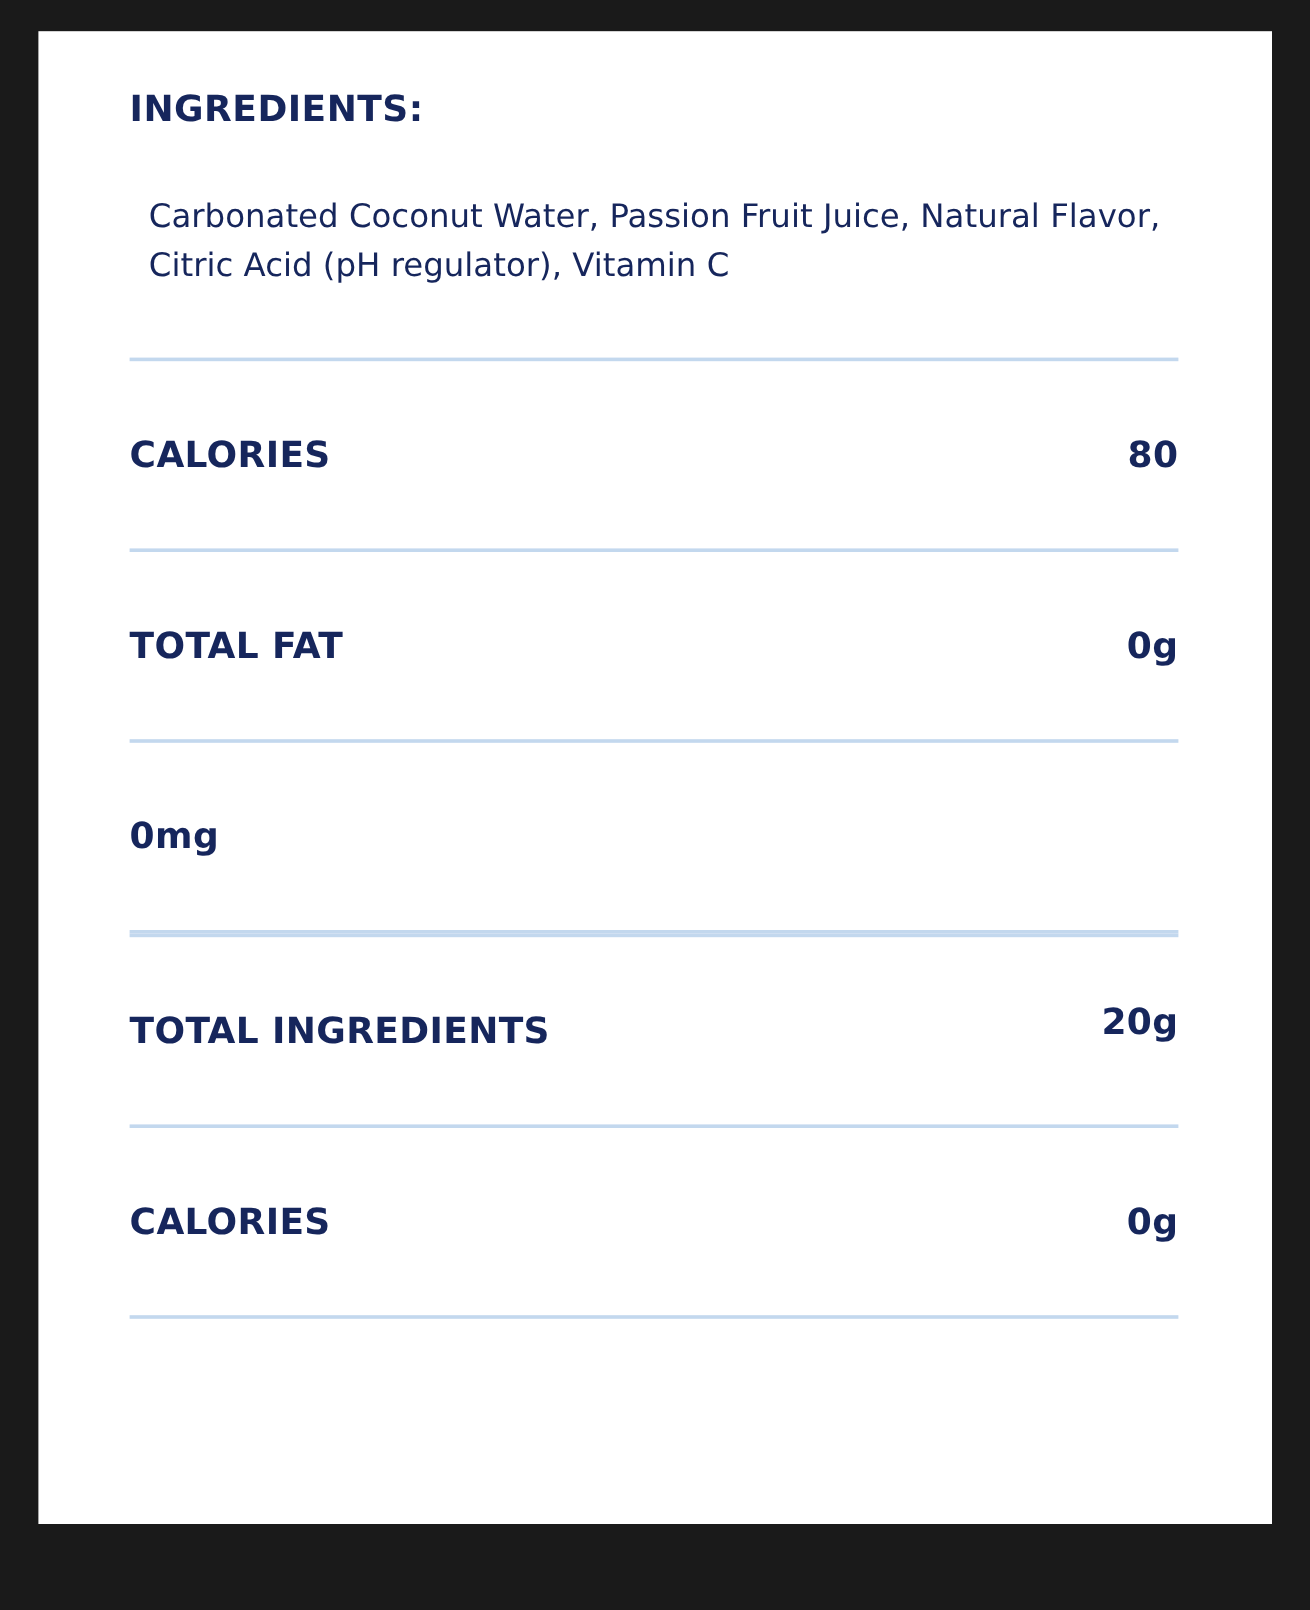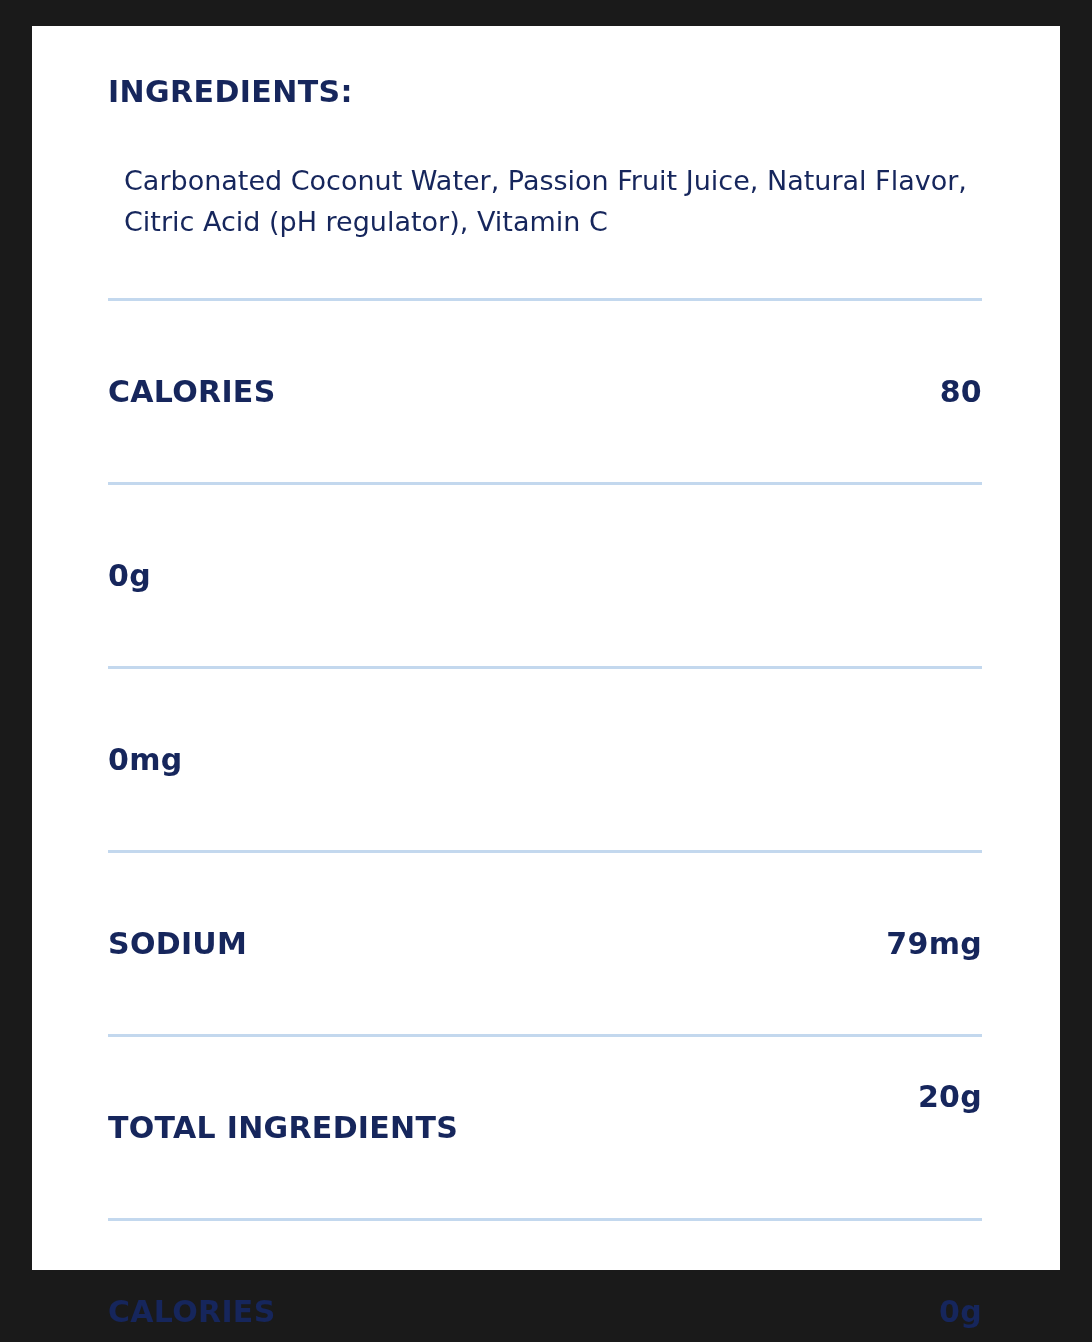--- a/index.html
+++ b/index.html
@@ -69,21 +69,21 @@
   }
 
   .divider.first {
     margin-top: 56px;
   }
 
   .nutrient-row {
     display: flex;
     align-items: center;
     justify-content: space-between;
-    height: 181px;
+    height: 156px;
     width: 874px;
     box-sizing: border-box;
   }
 
   .nutrient-label {
     font-size: 30px;
     font-weight: bold;
     letter-spacing: 0.3px;
     color: #16265c;
     white-space: nowrap;
@@ -94,21 +94,21 @@
     font-weight: bold;
     letter-spacing: 0.3px;
     color: #16265c;
     text-align: right;
     white-space: nowrap;
   }
 
   
   .nutrient-row.carb .nutrient-value {
     align-self: flex-start;
-    margin-top: 42px;
+    margin-top: 54px;
   }
   .nutrient-row.carb .nutrient-label {
     align-self: center;
   }
 </style>
 </head>
 <body>
 
 <div class="page">
   <div class="card">
@@ -121,35 +121,32 @@
       <hr class="divider first">
 
       <div class="nutrient-row">
         <span class="nutrient-label">CALORIES</span>
         <span class="nutrient-value">80</span>
       </div>
 
       <hr class="divider">
 
       <div class="nutrient-row">
+        <span class="nutrient-label">TOTAL FAT</span>
         <span class="nutrient-value">0g</span>
       </div>
 
       <hr class="divider">
 
       <div class="nutrient-row">
         <span class="nutrient-value">0mg</span>
       </div>
 
       <hr class="divider">
 
-      <div class="nutrient-row">
-        <span class="nutrient-label">SODIUM</span>
-        <span class="nutrient-value">79mg</span>
-      </div>
 
       <hr class="divider">
 
       <div class="nutrient-row carb">
         <span class="nutrient-label">TOTAL INGREDIENTS</span>
         <span class="nutrient-value">20g</span>
       </div>
 
       <hr class="divider">
 

